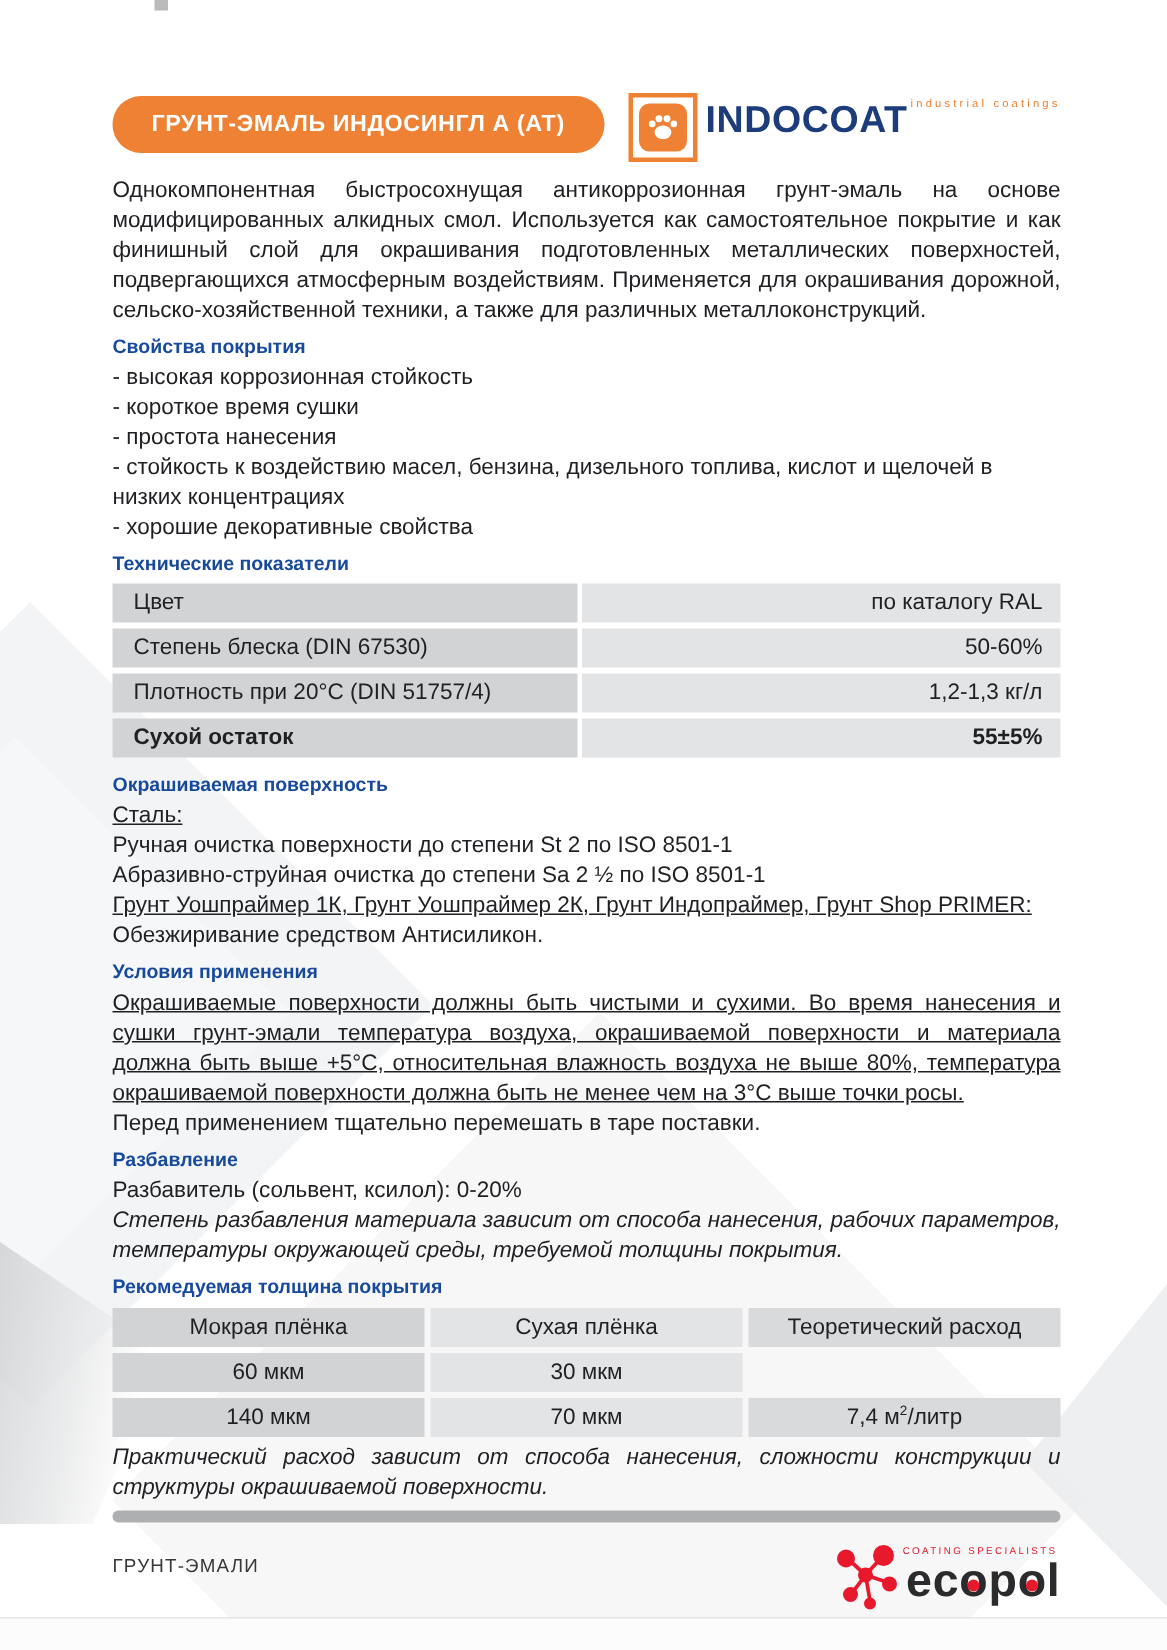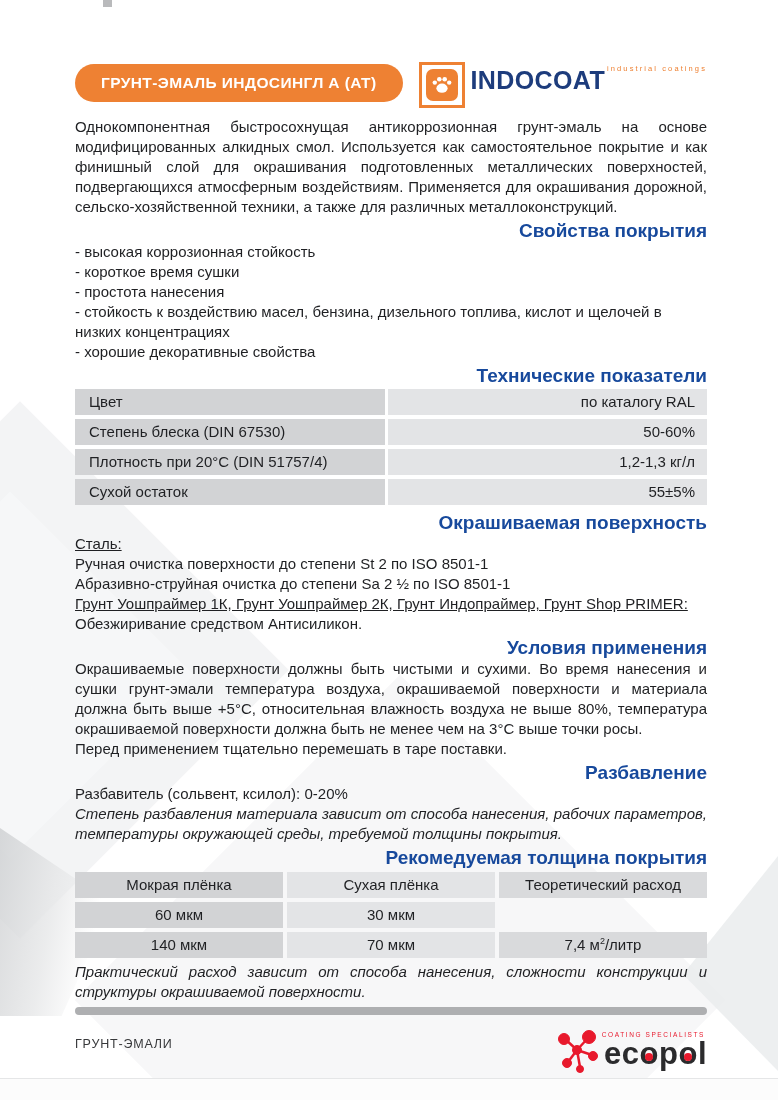--- a/index.html
+++ b/index.html
@@ -53,28 +53,28 @@
   }
   .indocoat-box .inner{width:32px;height:32px;background:var(--orange);border-radius:7px;
     display:flex;align-items:center;justify-content:center;}
   .indocoat-text{display:flex;line-height:1;}
   .indocoat-word{color:var(--indocoat-navy);font-weight:800;font-size:25px;letter-spacing:.4px;margin-top:6px;}
   .indocoat-tag{color:var(--orange);font-size:7.5px;letter-spacing:2.1px;margin-top:3px;padding-left:2px;}
 
   
   .para{font-size:15px;line-height:20px;text-align:justify;margin-top:9px;}
   .line{font-size:15px;line-height:20px;}
-  h2.sec{color:var(--heading-blue);font-size:19px;line-height:21px;font-weight:700;margin-top:3px;margin-bottom:1px;text-align:right;}
+  h2.sec{color:var(--heading-blue);font-size:13px;line-height:21px;font-weight:700;margin-top:3px;margin-bottom:1px;}
   .u{text-decoration:underline;}
   .italic{font-style:italic;}
 
   
   .t1{margin-top:3px;}
   .t1 .trow{display:grid;grid-template-columns:310px 1fr;column-gap:3px;margin-bottom:4px;}
-  .t1 .trow:last-child{margin-bottom:4px;}
+  .t1 .trow:last-child{margin-bottom:4px;font-weight:bold;}
   .cell{font-size:15px;line-height:20px;padding:3px 12px;}
   .t1 .c-label{background:var(--table-dark);padding-left:14px;}
   .t1 .c-value{background:var(--table-light);text-align:right;}
 
   
   .t2{margin-top:4px;}
   .t2 .trow{display:grid;grid-template-columns:1fr 1fr 1fr;column-gap:4px;margin-bottom:4px;}
   .t2 .trow:last-child{margin-bottom:0;}
   .t2 .cell{text-align:center;}
   .t2 .col-a{background:var(--table-dark);}
@@ -159,21 +159,21 @@
     </div>
 
     <h2 class="sec" style="margin-top:7px;">Окрашиваемая поверхность</h2>
     <div class="line u">Сталь:</div>
     <div class="line">Ручная очистка поверхности до степени St 2 по ISO 8501-1</div>
     <div class="line">Абразивно-струйная очистка до степени Sa 2 ½ по ISO 8501-1</div>
     <div class="line u">Грунт Уошпраймер 1К, Грунт Уошпраймер 2К, Грунт Индопраймер, Грунт Shop PRIMER:</div>
     <div class="line">Обезжиривание средством Антисиликон.</div>
 
     <h2 class="sec">Условия применения</h2>
-    <p class="para" style="margin-top:0;">Окрашиваемые поверхности должны быть чистыми и сухими. Во время нанесения и сушки грунт-эмали температура воздуха, окрашиваемой поверхности и материала должна быть выше +5°С, относительная влажность воздуха не выше 80%, температура окрашиваемой поверхности должна быть не менее чем на 3°С выше точки росы.</p>
+    <p class="para" style="margin-top:0;text-decoration:underline;">Окрашиваемые поверхности должны быть чистыми и сухими. Во время нанесения и сушки грунт-эмали температура воздуха, окрашиваемой поверхности и материала должна быть выше +5°С, относительная влажность воздуха не выше 80%, температура окрашиваемой поверхности должна быть не менее чем на 3°С выше точки росы.</p>
     <div class="line">Перед применением тщательно перемешать в таре поставки.</div>
 
     <h2 class="sec">Разбавление</h2>
     <div class="line">Разбавитель (сольвент, ксилол): 0-20%</div>
     <p class="para italic" style="margin-top:0;">Степень разбавления материала зависит от способа нанесения, рабочих параметров, температуры окружающей среды, требуемой толщины покрытия.</p>
 
     <h2 class="sec">Рекомедуемая толщина покрытия</h2>
     <div class="t2">
       <div class="trow">
         <div class="cell col-a">Мокрая плёнка</div>

